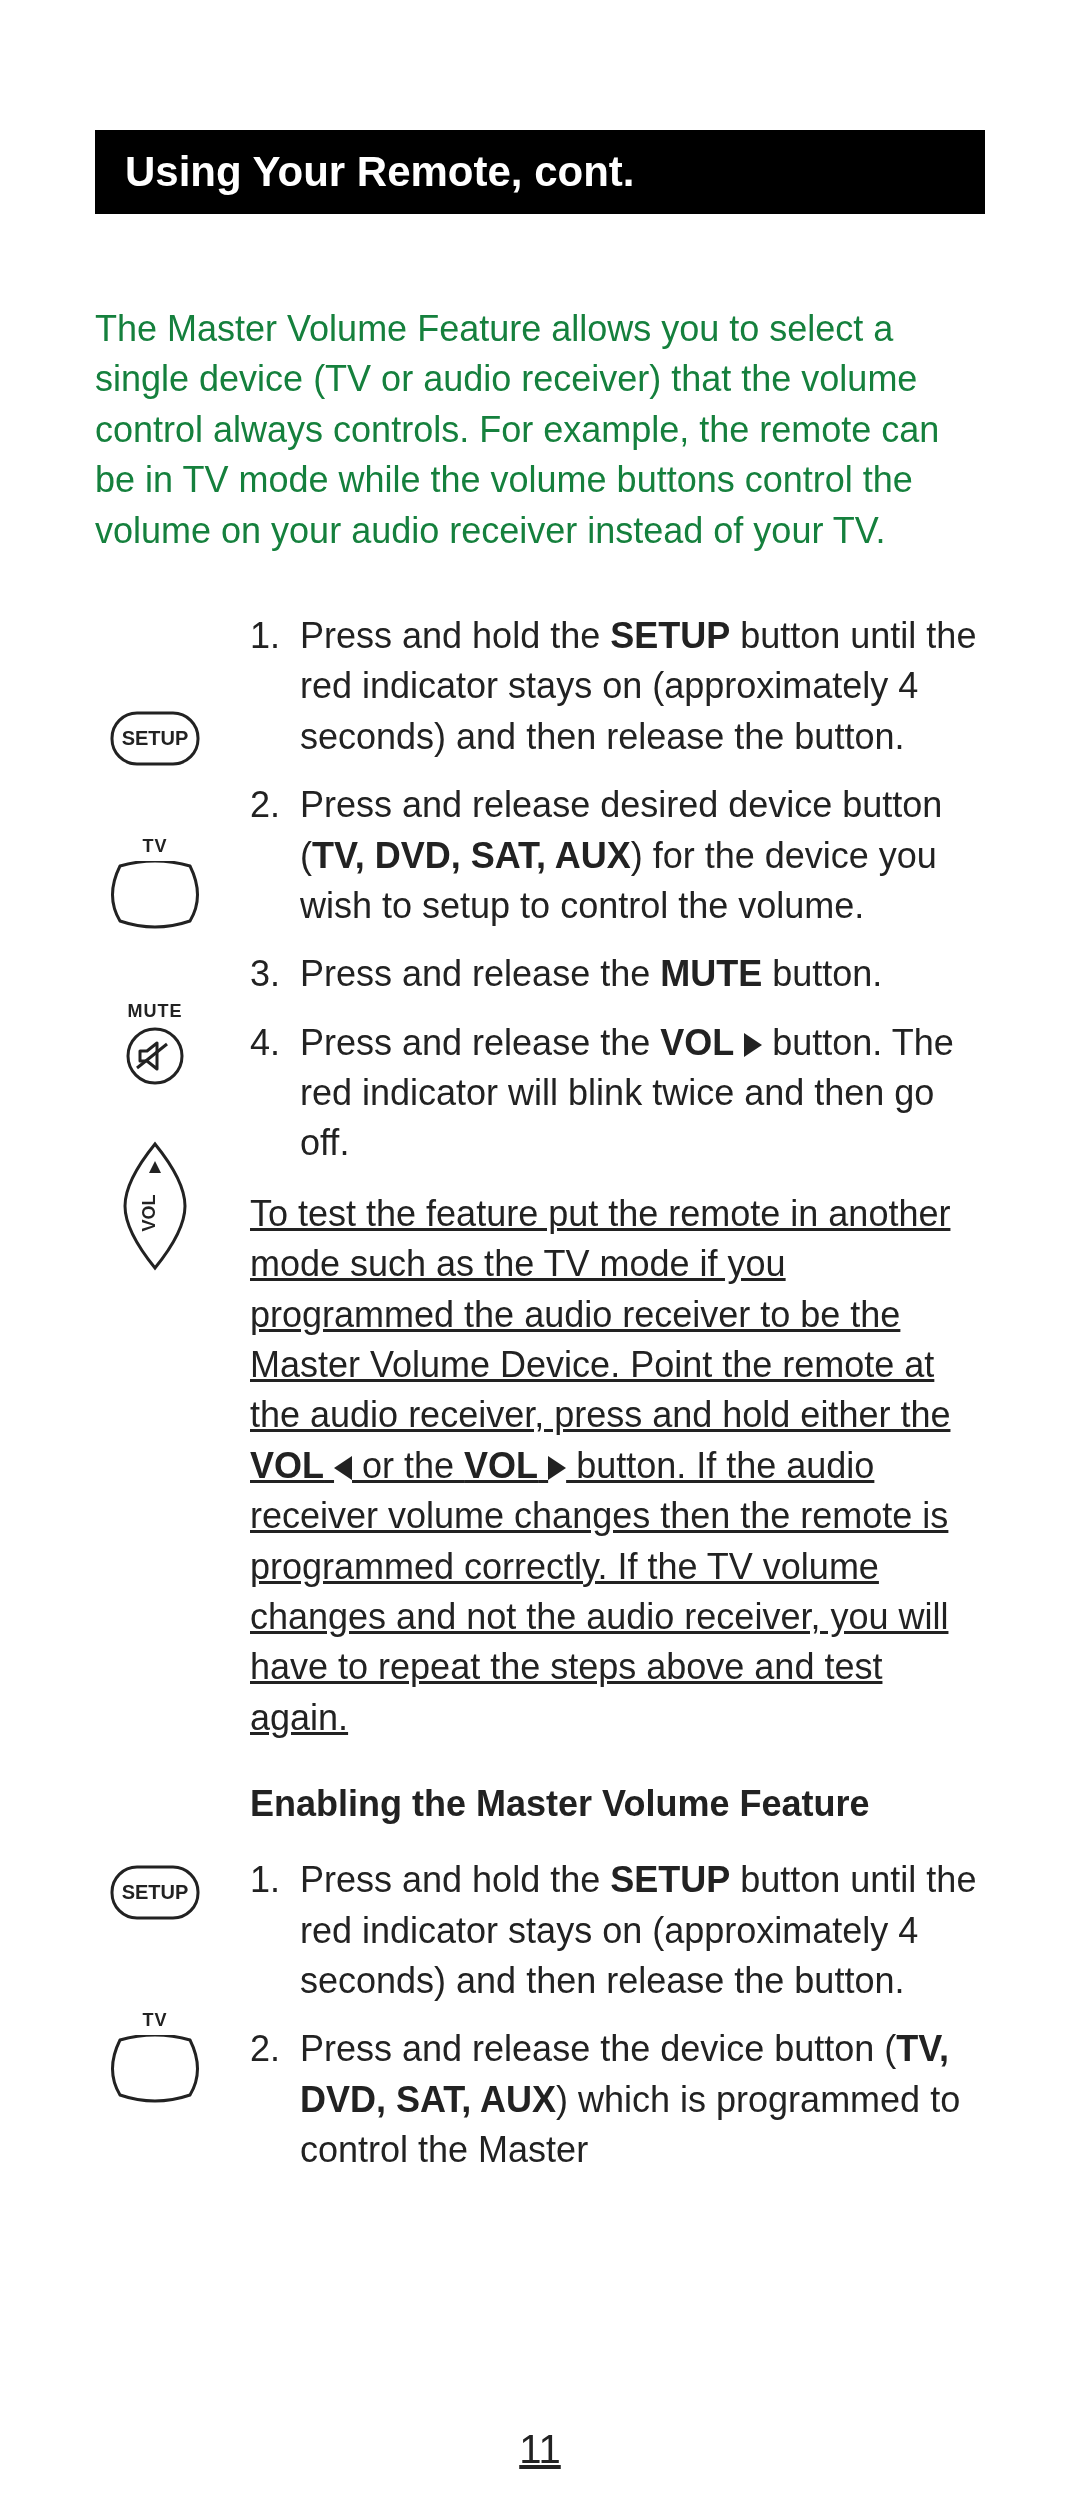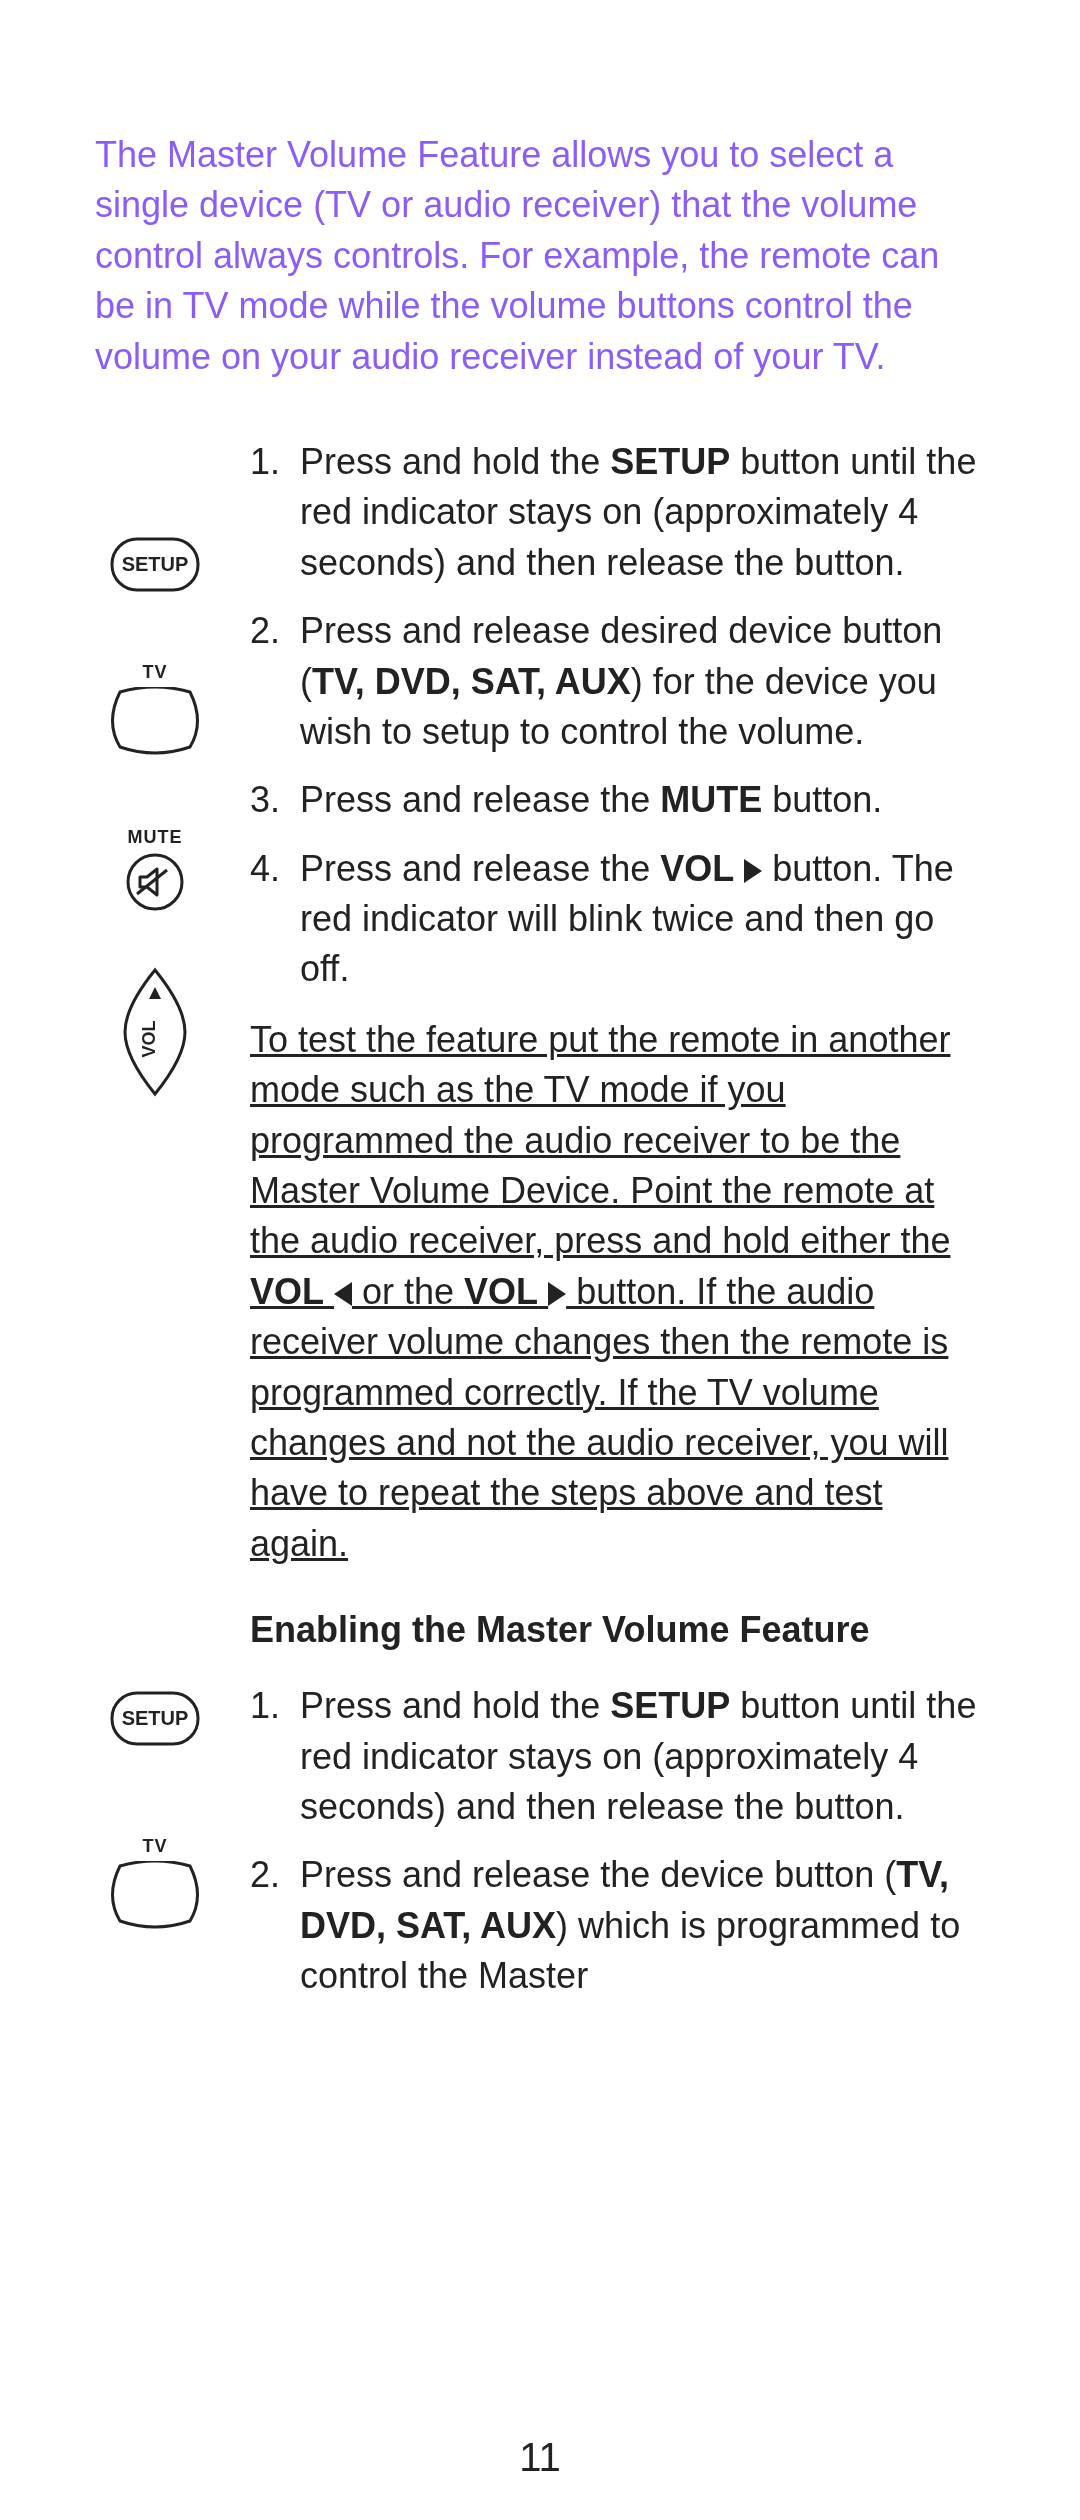--- a/index.html
+++ b/index.html
@@ -26,21 +26,21 @@
   .section-heading {
     font-size: 42px;
     font-weight: 700;
     margin-bottom: 40px;
     color: #222;
   }
   .intro {
     font-size: 36px;
     line-height: 1.4;
     margin-bottom: 55px;
-    color: #8b5cf6;
+    color: #15803d;
   }
   .content-row {
     display: flex;
     gap: 35px;
   }
   .icons-col {
     flex: 0 0 120px;
     display: flex;
     flex-direction: column;
     align-items: center;
@@ -86,29 +86,30 @@
   .tri { display:inline-block; vertical-align: -2px; }
   .tri-right {
     width:0;height:0;border-top:12px solid transparent;border-bottom:12px solid transparent;border-left:18px solid #222;
   }
   .tri-left {
     width:0;height:0;border-top:12px solid transparent;border-bottom:12px solid transparent;border-right:18px solid #222;
   }
   .icon-block { display:flex; flex-direction:column; align-items:center; margin-bottom: 70px;}
   .icon-label { font-size: 18px; font-weight: 600; letter-spacing:1px; margin-bottom:4px; color:#222;}
   .page-number {
-    position:absolute; bottom:40px; left:0; width:100%;
-    text-align:center; font-size:40px; color:#222;
+    position:absolute; bottom:48px; left:0; width:100%;
+    text-align:center; font-size:40px; color:#222;text-decoration:underline;
   }
 </style>
 </head>
 <body>
 
 <div class="page">
 
+  <div class="header-bar">Using Your Remote, cont.</div>
 
 
   <p class="intro">The Master Volume Feature allows you to select a single device (TV or audio receiver) that the volume control always controls. For example, the remote can be in TV mode while the volume buttons control the volume on your audio receiver instead of your TV.</p>
 
   <div class="content-row">
     <div class="icons-col">
 
       <div class="icon-block" style="margin-top:20px;">
         <svg width="90" height="55" viewBox="0 0 90 55">
           <rect x="2" y="2" width="86" height="51" rx="25" ry="25" fill="#fff" stroke="#222" stroke-width="3"></rect>

